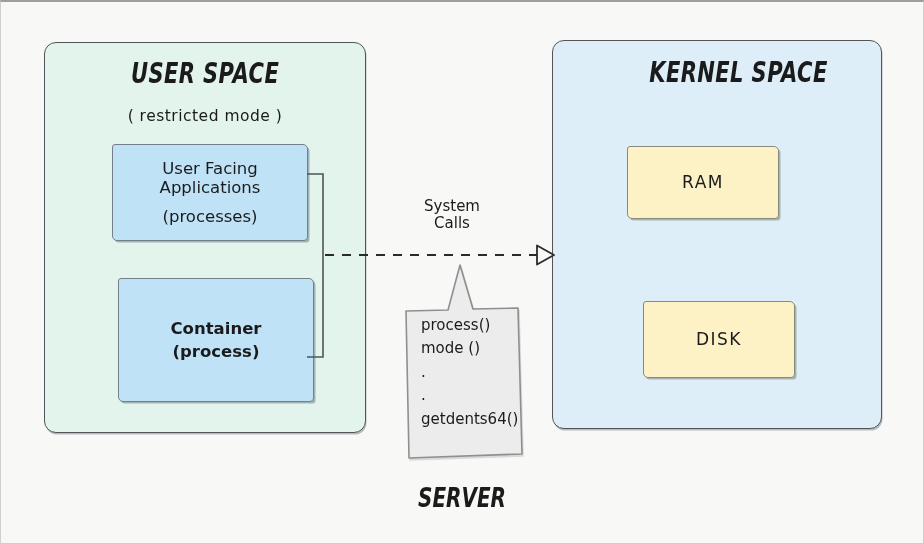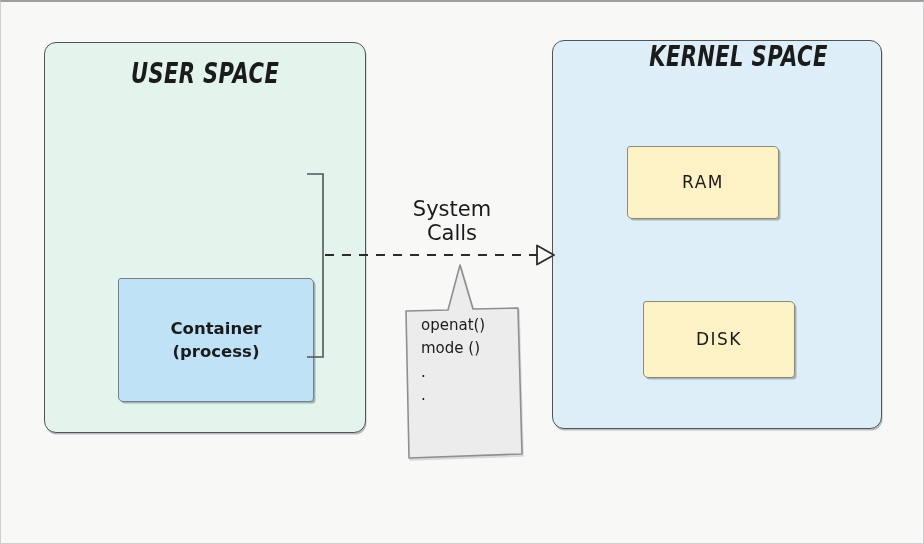--- a/index.html
+++ b/index.html
@@ -47,21 +47,21 @@
     font-size:17px; letter-spacing:1.5px;
   }
   .box-app{ left:67px; top:101px; width:196px; height:97px; }
   .box-container{ left:73px; top:235px; width:196px; height:124px;font-weight:bold; }
   .box-ram{ left:74px; top:105px; width:152px; height:73px; }
   .box-disk{ left:90px; top:220px; width:152px; height:77px;margin-top:40px; }
   .box-sub{ margin-top:9px; }
   .box-sub.wide{ margin-top:4px; }
   .syscalls-label{
     position:absolute; left:407px; top:196px; width:88px; text-align:center;
-    font-size:21px; line-height:1.12;
+    font-size:15px; line-height:1.12;
   }
   .bubble-text{
     position:absolute; left:420px; top:312px; width:100px;
     font-size:15px; line-height:23.4px; font-weight:500;
   }
   .footer-title{
     position:absolute; left:0; right:0; top:481px; text-align:center;
     font-weight:bold; font-style:italic; font-size:25px;
   }
   .footer-title > span{ display:inline-block; transform:scaleX(0.8) scaleY(1.08); }
@@ -70,30 +70,35 @@
 </style>
 </head>
 <body>
 
 <div class="canvas">
 
   <div class="panel user">
     <div class="big-title" style="top:16px;">
       <span>USER SPACE</span>
     </div>
+    <div class="subtitle">( restricted mode )</div>
 
+    <div class="sketchbox blue box-app">
+      <div style="width:150px;">User Facing Applications</div>
+      <div class="box-sub">(processes)</div>
+    </div>
 
     <div class="sketchbox blue box-container">
       <div>Container</div>
       <div class="box-sub wide">(process)</div>
     </div>
   </div>
 
   <div class="panel kernel">
-    <div class="big-title" style="top:1px;margin-left:43px;">
+    <div class="big-title" style="top:17px;margin-left:43px;">
       <span>KERNEL SPACE</span>
     </div>
 
     <div class="sketchbox yellow box-ram">
       <div>RAM</div>
     </div>
 
     <div class="sketchbox yellow box-disk">
       <div>DISK</div>
     </div>
@@ -102,20 +107,24 @@
   <svg class="overlay" width="924" height="544" viewBox="0 0 924 544">
     <path d="M306,172 L322,172 L322,355 L306,355" fill="none" style="stroke:var(--panel-stroke);" stroke-width="1.6"></path>
     <path d="M324,253 L536,253" fill="none" style="stroke:var(--arrow-stroke);" stroke-width="1.8" stroke-dasharray="9 8"></path>
     <path d="M536,243.5 L553,253 L536,262.5 Z" style="fill:var(--canvas-bg); stroke:var(--arrow-stroke);" stroke-width="1.8" stroke-linejoin="round"></path>
     <path class="bubble-shape" d="M459,263 L472,307 L517,306 L521,452 L408,456 L405,309 L447,308 Z" style="fill:var(--bubble-fill); stroke:var(--bubble-stroke);" stroke-width="1.6" stroke-linejoin="round"></path>
   </svg>
 
   <div class="syscalls-label">System Calls</div>
 
   <div class="bubble-text">
-      <div>openat()</div>
+      <div>process()</div>
       <div>mode ()</div>
       <div>.</div>
       <div>.</div>
+      <div>getdents64()</div>
     </div>
 
+  <div class="footer-title">
+    <span>SERVER</span>
+  </div>
 
 </div>
 
 </body></html>

